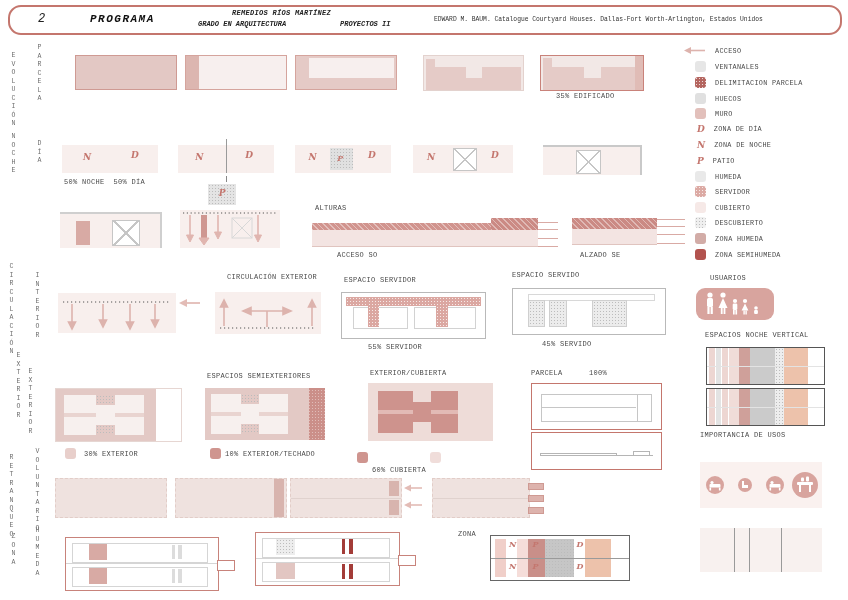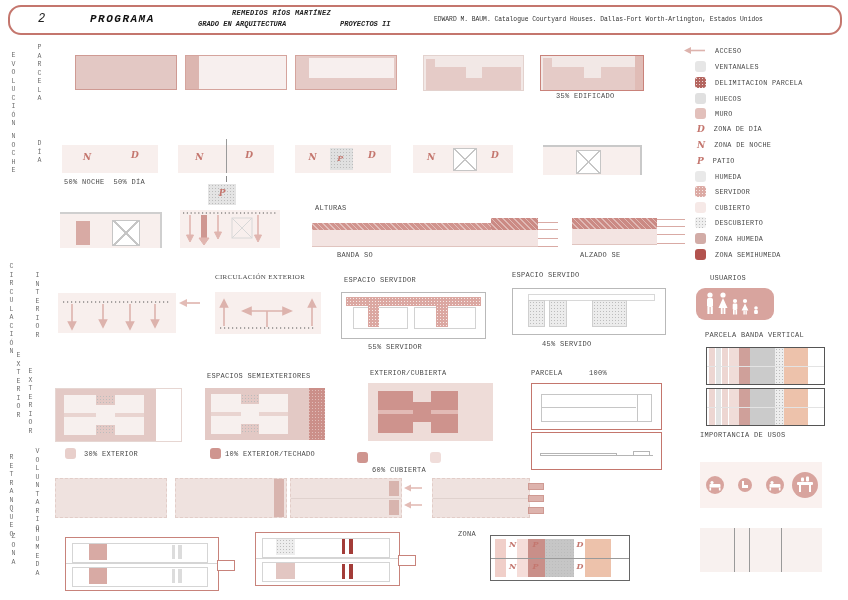--- a/index.html
+++ b/index.html
@@ -206,21 +206,21 @@
 
     <div class="abs" style="left:312px;top:216px;width:226px;height:32px;">
       <div class="abs" style="left:0;top:42%;width:100%;height:53%;background:var(--pinkpale);border-bottom:1px solid #e0c4bf;"></div>
       <div class="abs hatch" style="left:0;top:22%;width:79%;height:22%;background-color:#d1948e;"></div>
       <div class="abs hatch" style="left:79%;top:6%;width:21%;height:38%;background-color:#cb8a84;"></div>
     </div>
     <div class="abs" style="left:538px;top:222px;width:20px;height:1px;background:#d9aaa4;"></div>
     <div class="abs" style="left:538px;top:229px;width:20px;height:1px;background:#d9aaa4;"></div>
     <div class="abs" style="left:538px;top:238px;width:20px;height:1px;background:#d9aaa4;"></div>
     <div class="abs" style="left:538px;top:246px;width:20px;height:1px;background:#d9aaa4;"></div>
-    <div class="lbl abs" style="left:337px;top:251px;">BANDA SO</div>
+    <div class="lbl abs" style="left:337px;top:251px;">ACCESO SO</div>
 
     <div class="abs" style="left:572px;top:216px;width:85px;height:30px;">
       <div class="abs" style="left:0;top:42%;width:100%;height:52%;background:var(--pinkpale);border-bottom:1px solid #e0c4bf;"></div>
       <div class="abs hatch" style="left:0;top:8%;width:100%;height:36%;background-color:#cb8a84;"></div>
     </div>
     <div class="abs" style="left:657px;top:219px;width:28px;height:1px;background:#d9aaa4;"></div>
     <div class="abs" style="left:657px;top:226px;width:28px;height:1px;background:#d9aaa4;"></div>
     <div class="abs" style="left:657px;top:234px;width:28px;height:1px;background:#d9aaa4;"></div>
     <div class="abs" style="left:657px;top:243px;width:28px;height:1px;background:#d9aaa4;"></div>
     <div class="lbl abs" style="left:580px;top:251px;">ALZADO SE</div>
@@ -240,21 +240,21 @@
           <line x1="97" y1="11" x2="97" y2="28"></line>
             <polygon points="97,34 93.5,27 100.5,27"></polygon>
         </g>
       </svg>
     </div>
     <svg class="abs" style="left:179px;top:298px;" width="22" height="10" viewBox="0 0 22 10">
       <line x1="21" y1="5" x2="6" y2="5" stroke="#e3bcb6" stroke-width="1.8"></line>
         <polygon points="0,5 8,1 8,9" fill="#e3bcb6"></polygon>
     </svg>
 
-    <div class="lbl abs" style="left:215px;top:273px;font-family:Liberation Serif, serif;">CIRCULACIÓN EXTERIOR</div>
+    <div class="lbl abs" style="left:227px;top:273px;">CIRCULACIÓN EXTERIOR</div>
     <div class="abs lightbox" style="left:215px;top:292px;width:106px;height:42px;">
       <svg width="106" height="42" viewBox="0 0 106 42">
         <line x1="5" y1="36" x2="101" y2="36" stroke="#555" stroke-width="1" stroke-dasharray="1.2,2.8"></line>
         <g stroke="#ddb3ad" fill="#ddb3ad" stroke-width="1.6">
           <line x1="9" y1="34" x2="9" y2="14"></line>
             <polygon points="9,8 5.5,15 12.5,15"></polygon>
           <line x1="97" y1="34" x2="97" y2="14"></line>
             <polygon points="97,8 93.5,15 100.5,15"></polygon>
           <line x1="52" y1="19" x2="52" y2="35"></line>
           <line x1="34" y1="19" x2="70" y2="19"></line>
@@ -302,21 +302,21 @@
           <rect x="39.4" y="22" width="1.7" height="4.5"></rect>
         <circle cx="49" cy="13" r="2.1"></circle>
           <path d="M49 15.5 l-3.4 7 h6.8 z"></path>
           <rect x="47.4" y="22.5" width="1.4" height="4"></rect>
           <rect x="49.4" y="22.5" width="1.4" height="4"></rect>
         <circle cx="60" cy="20" r="1.8"></circle>
           <rect x="58.1" y="22" width="3.8" height="4" rx="1"></rect>
       </svg>
     </div>
 
-    <div class="lbl abs" style="left:705px;top:331px;">PARCELA BANDA VERTICAL</div>
+    <div class="lbl abs" style="left:705px;top:331px;">ESPACIOS NOCHE VERTICAL</div>
     <div class="abs" style="left:706px;top:347px;width:117px;height:36px;border:1px solid #555;background:#fff;">
       <div class="abs" style="left:2%;top:0;width:5%;height:100%;background:#edd6d2;"></div>
       <div class="abs" style="left:8%;top:0;width:4%;height:100%;background:#e3e3e3;"></div>
       <div class="abs" style="left:13%;top:0;width:5%;height:100%;background:#edd6d2;"></div>
       <div class="abs" style="left:19%;top:0;width:8%;height:100%;background:#f0dcd8;"></div>
       <div class="abs" style="left:27%;top:0;width:10%;height:100%;background:#cfa09a;"></div>
       <div class="abs" style="left:37%;top:0;width:21%;height:100%;background:#cbcbcb;"></div>
       <div class="abs gdots" style="left:58%;top:0;width:8%;height:100%;background-color:#ededed;"></div>
       <div class="abs" style="left:66%;top:0;width:20%;height:100%;background:var(--salmon);"></div>
       <div class="abs" style="left:0;top:50%;width:100%;height:1px;background:#e3e3e3;"></div>

